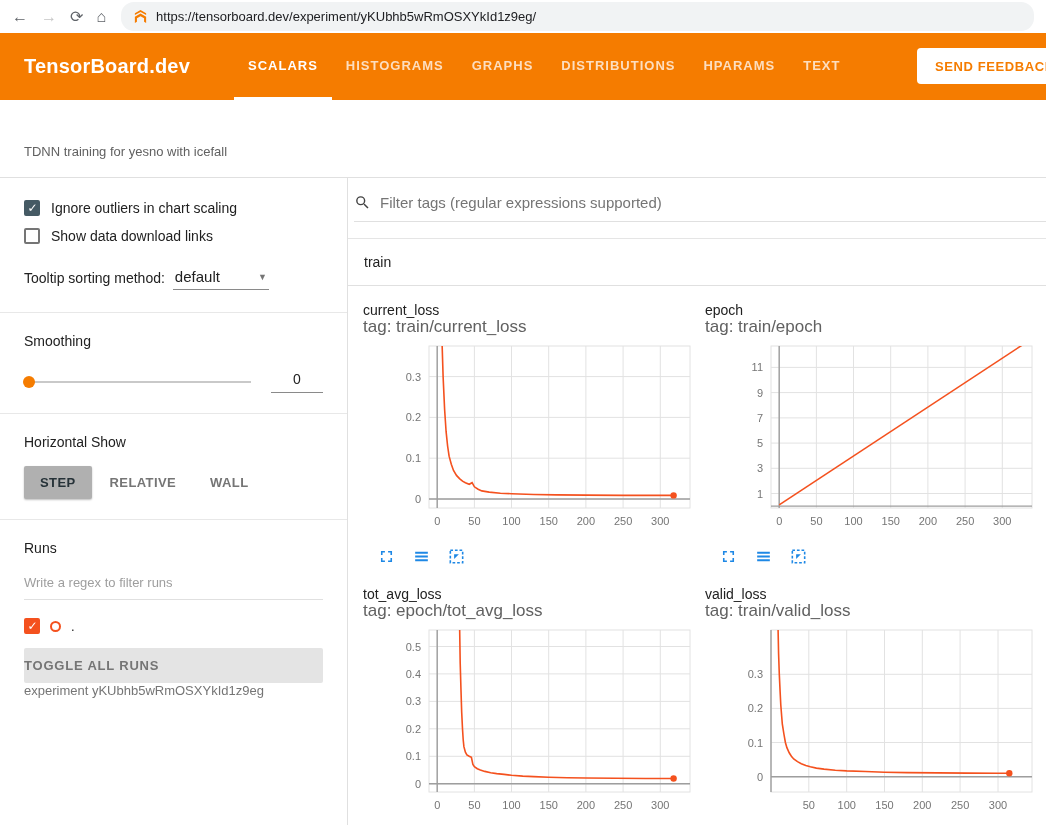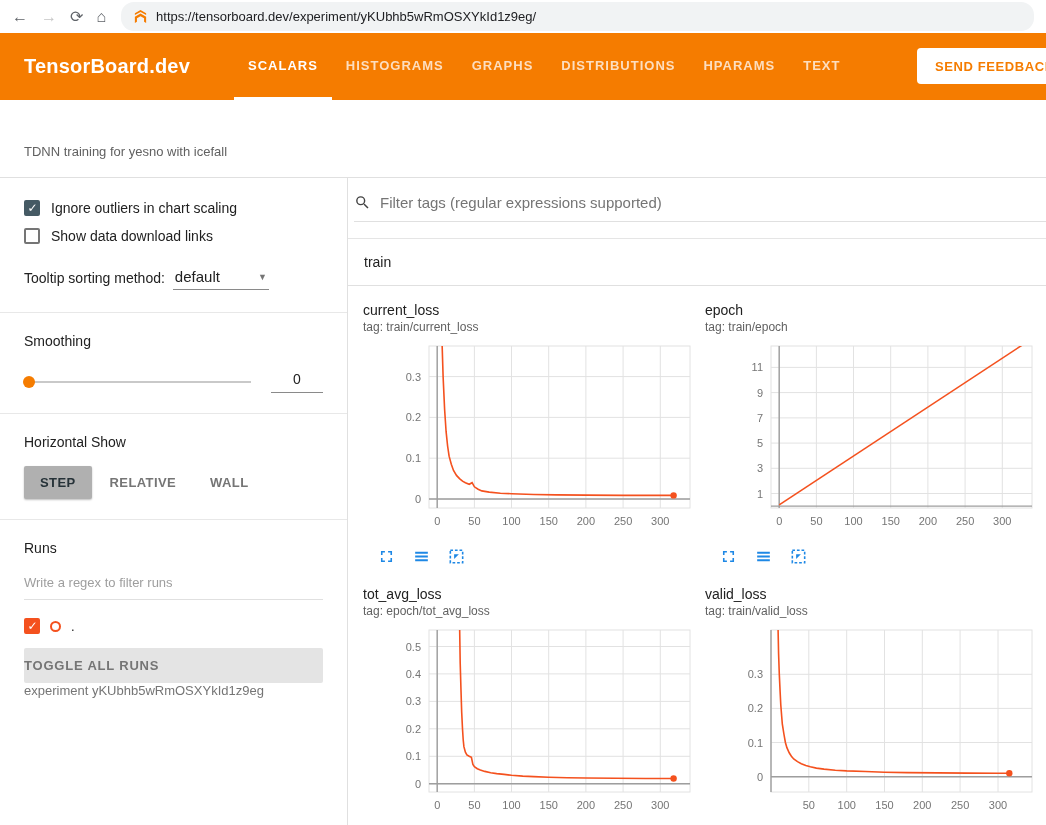--- a/index.html
+++ b/index.html
@@ -55,21 +55,21 @@
   .toggle-all{margin-top:14px;width:100%;background:#e4e4e4;border:none;border-radius:2px;padding:10px 0;font-size:13px;font-weight:600;letter-spacing:.8px;color:#757575;text-align:left;cursor:pointer}
   .exp-note{margin-top:0;font-size:13px;color:#757575}
 
   .main{flex:1;min-width:0;overflow:hidden}
   .filter-bar{display:flex;align-items:center;gap:9px;margin:16px 0 0 6px;padding-bottom:10px;border-bottom:1px solid #e0e0e0;font-size:15px;color:#757575}
   .card{margin-top:16px;border-top:1px solid #e5e5e5}
   .card-header{padding:15px 16px;font-size:14px;color:#212121;border-bottom:1px solid #e0e0e0}
   .chart-grid{display:flex;flex-wrap:wrap;gap:20px 5px;padding:16px 0 0 15px}
   .chart-card{width:337px}
   .chart-title{font-size:14px;color:#212121;line-height:16px}
-  .chart-tag{font-size:12px;color:#616161;line-height:14px;margin-top:2px;margin-bottom:4px}
+  .chart-tag{font-size:17px;color:#616161;line-height:14px;margin-top:2px;margin-bottom:4px}
   .chart-toolbar{display:flex;gap:16px;margin:5px 0 0 14px}
   .chart-toolbar span{cursor:pointer;display:inline-flex}
   .chart-toolbar svg{width:19px;height:19px}
   .tick{font-size:11px;fill:#757575;font-family:"Liberation Sans",sans-serif}
 </style>
 </head>
 <body>
 
 <div class="browser-bar">
   <span class="nav-ic">←</span>

